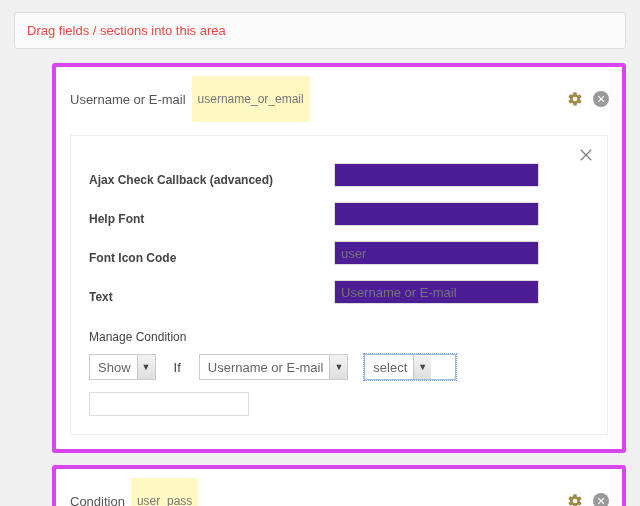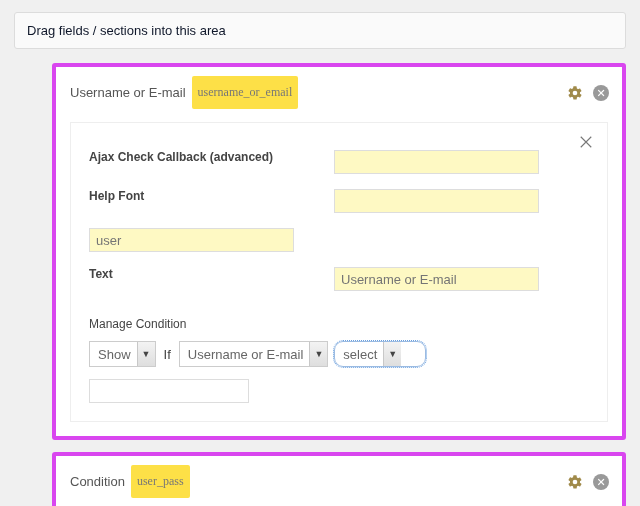--- a/index.html
+++ b/index.html
@@ -13,46 +13,45 @@
     color: #444;
   }
   .outer {
     padding: 12px 14px;
   }
   .drop-area {
     background: #fafafa;
     border: 1px solid #dcdcdc;
     border-radius: 3px;
     padding: 10px 12px;
-    color: #0f172a;
+    color: #ef4444;
     font-size: 13px;
     margin-bottom: 14px;
   }
   .field-block {
     background: #fff;
     border: 4px solid #d946ef;
     border-radius: 3px;
     margin-left: 38px;
     margin-bottom: 12px;
   }
   .field-header {
     display: flex;
     align-items: center;
     padding: 9px 12px 9px 14px;
     font-size: 13px;
     color: #555;
   }
   .field-title { margin-right: 6px; }
   .field-slug {
-    background: #fde047;
+    background: #fef9c3;
     color: #777;
     border-radius: 2px;
-    padding: 9px 6px;
+    padding: 16px 6px;
     font-size: 12px;
-    font-family: Liberation Serif, serif;
   }
   .spacer { flex: 1; }
   .icon-btn {
     width: 18px;
     height: 18px;
     margin-left: 8px;
     display: inline-flex;
     align-items: center;
     justify-content: center;
     cursor: pointer;
@@ -82,49 +81,49 @@
     position: absolute;
     top: 10px;
     right: 12px;
     font-size: 20px;
     color: #777;
     cursor: pointer;
     line-height: 1;
   }
   .form-row {
     display: flex;
-    align-items: flex-start;
+    align-items: flex-end;
     margin: 15px 0;
   }
   .form-row label {
     width: 245px;
     font-weight: bold;
     font-size: 12px;
     color: #444;
   }
   .form-row input[type="text"] {
     flex: 0 0 205px;
     height: 24px;
     border: 1px solid #ddd;
     padding: 2px 6px;
     font-size: 13px;
     color: #888;
-    background: #fef9c3;
+    background: #4c1d95;
   }
   .section-label {
     font-weight: normal;
     font-size: 12px;
     margin-top: 26px;
     margin-bottom: 10px;
     color: #444;
   }
   .cond-row {
     display: flex;
     align-items: center;
-    gap: 6px;
+    gap: 16px;
     margin-bottom: 12px;
   }
   .cond-row .if-text {
     font-size: 13px;
     color: #404040;
     padding: 0 2px;
   }
   .sel {
     display: inline-flex;
     align-items: center;
@@ -195,40 +194,41 @@
 
       <div class="form-row">
         <label>Ajax Check Callback (advanced)</label>
         <input type="text" value="" style="">
       </div>
       <div class="form-row">
         <label>Help Font</label>
         <input type="text" value="" style="">
       </div>
       <div class="form-row">
+        <label>Font Icon Code</label>
         <input type="text" placeholder="user" style="">
       </div>
       <div class="form-row">
         <label>Text</label>
         <input type="text" placeholder="Username or E-mail" style="">
       </div>
 
       <div class="section-label">Manage Condition</div>
 
       <div class="cond-row">
         <div class="sel">
           <span class="txt">Show</span>
           <span class="drop">▼</span>
         </div>
         <span class="if-text">If</span>
         <div class="sel">
           <span class="txt">Username or E-mail</span>
           <span class="drop">▼</span>
         </div>
-        <div class="sel sel-focused" style="min-width:92px;border-radius:9px;">
+        <div class="sel sel-focused" style="min-width:92px;">
           <span class="txt">select</span>
           <span class="drop">▼</span>
         </div>
       </div>
 
       <input type="text" class="cond-value-input" value="" style="">
     </div>
   </div>
 
   <div class="field-block">

